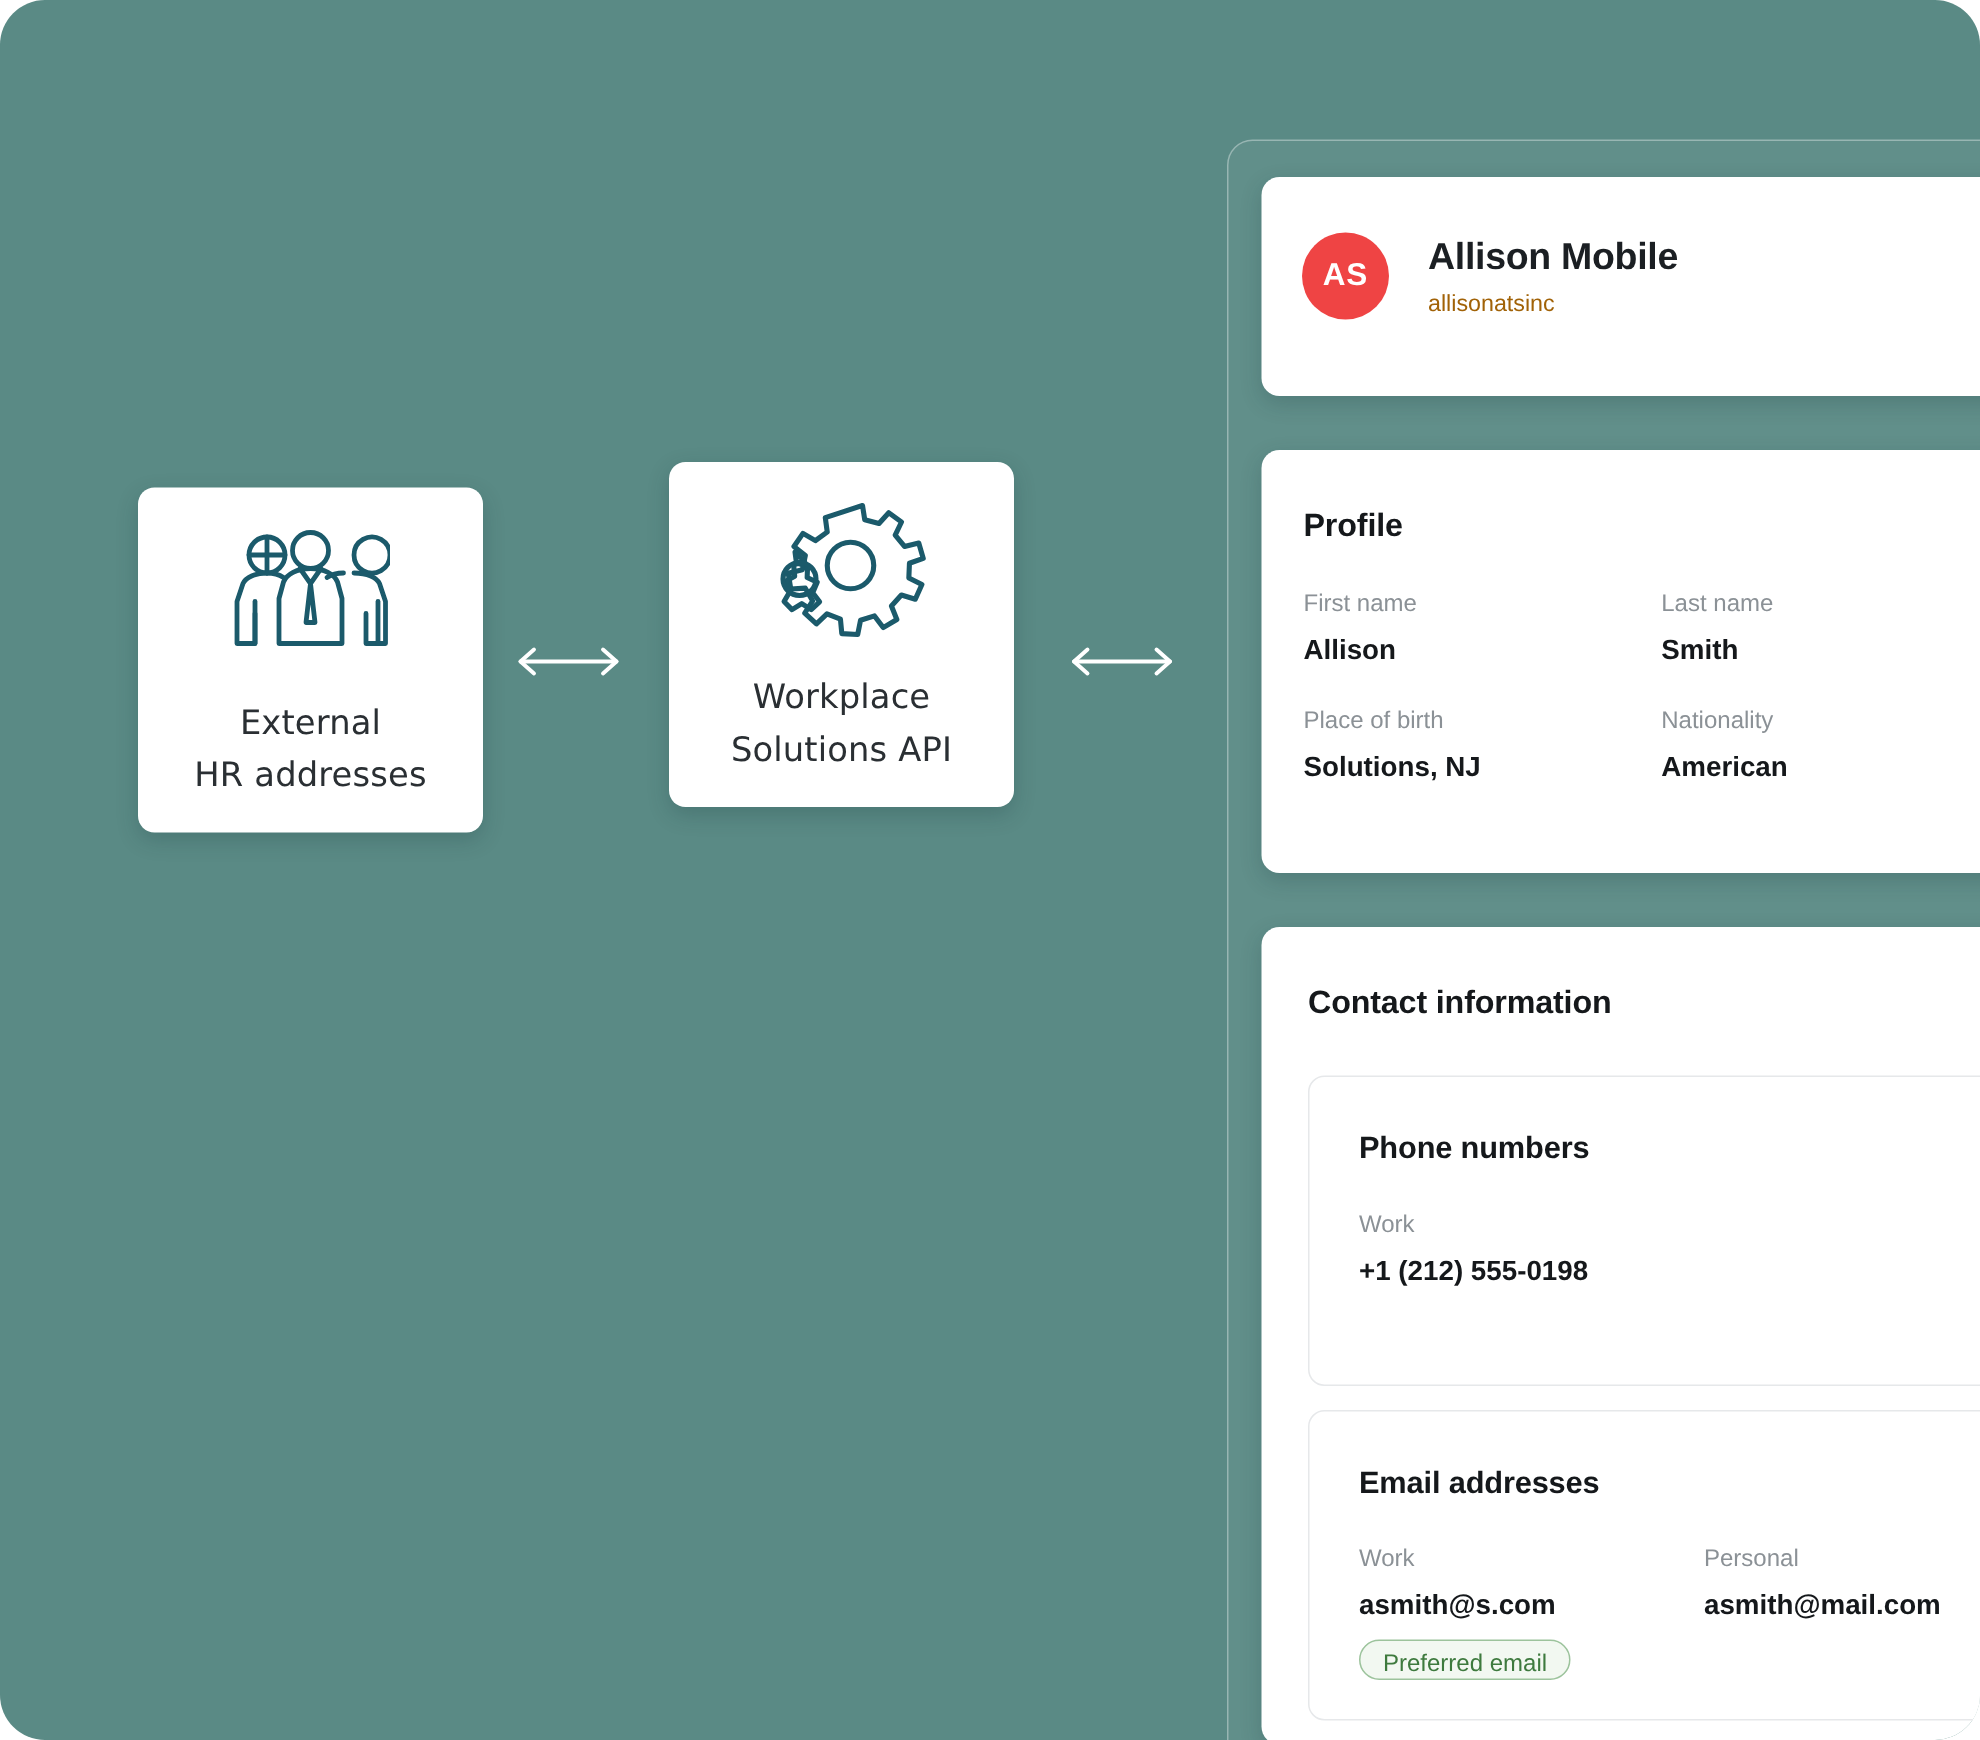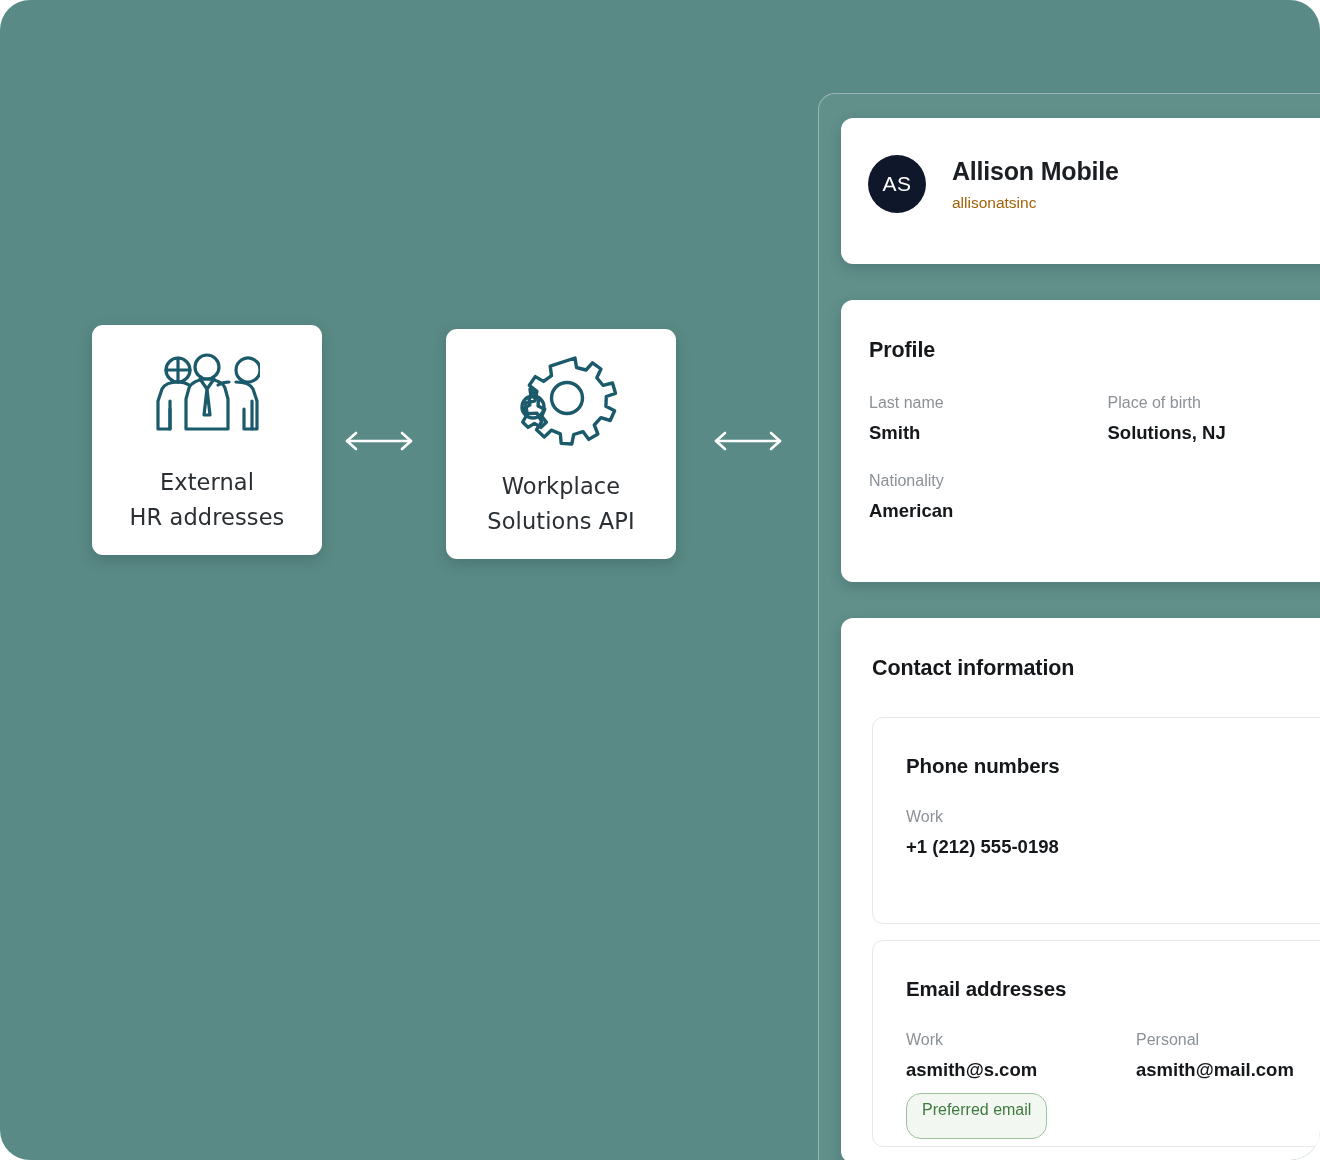--- a/index.html
+++ b/index.html
@@ -29,21 +29,21 @@
     height: 230px;
     background: #ffffff;
     border-radius: 11px;
     box-shadow: 0 5px 14px rgba(20,50,55,0.22);
     display: flex;
     flex-direction: column;
     align-items: center;
     justify-content: center;
   }
   #card-hr  { left: 92px;  top: 325px; }
-  #card-api { left: 446px; top: 329px; }
+  #card-api { left: 446px; top: 308px; }
 
   .flow-icon {
     width: 118px;
     height: 104px;
     display: flex;
     align-items: center;
     justify-content: center;
     margin-bottom: 16px;
   }
   .flow-icon svg { display: block; }
@@ -94,27 +94,27 @@
   
   .person-row {
     display: flex;
     align-items: center;
     padding: 37px 0 0 27px;
   }
   .avatar {
     width: 58px;
     height: 58px;
     border-radius: 50%;
-    background: #0f172a;
+    background: #ef4444;
     color: #ffffff;
     display: flex;
     align-items: center;
     justify-content: center;
     font-size: 21px;
-    font-weight: 400;
+    font-weight: 700;
     letter-spacing: .5px;
     flex: 0 0 auto;
   }
   .person-text { margin-left: 26px; }
   .person-name {
     font-size: 25px;
     font-weight: 700;
     color: #1b1f23;
     line-height: 31px;
     letter-spacing: -.2px;
@@ -176,21 +176,21 @@
     font-size: 20.5px;
     font-weight: 700;
     color: #15181b;
     letter-spacing: -.1px;
   }
   .subcard .field-grid { padding: 28px 0 0 33px; }
 
   .badge {
     display: inline-block;
     margin-top: 11px;
-    padding: 6px 15px 19px;
+    padding: 6px 15px 0;
     border: 1px solid #9cc39c;
     border-radius: 15px;
     background: #f2f8f1;
     color: #3e7a3e;
     font-size: 16px;
     line-height: 19px;
     white-space: nowrap;
   }
 </style>
 </head>
@@ -263,20 +263,24 @@
         <div class="person-name">Allison Mobile</div>
         <div class="person-handle">allisonatsinc</div>
       </div>
     </div>
   </div>
 
   <div class="card" id="card-profile">
     <div class="section-title">Profile</div>
     <div class="field-grid">
       <div>
+        <div class="field-label">First name</div>
+        <div class="field-value">Allison</div>
+      </div>
+      <div>
         <div class="field-label">Last name</div>
         <div class="field-value">Smith</div>
       </div>
       <div>
         <div class="field-label">Place of birth</div>
         <div class="field-value">Solutions, NJ</div>
       </div>
       <div>
         <div class="field-label">Nationality</div>
         <div class="field-value">American</div>

